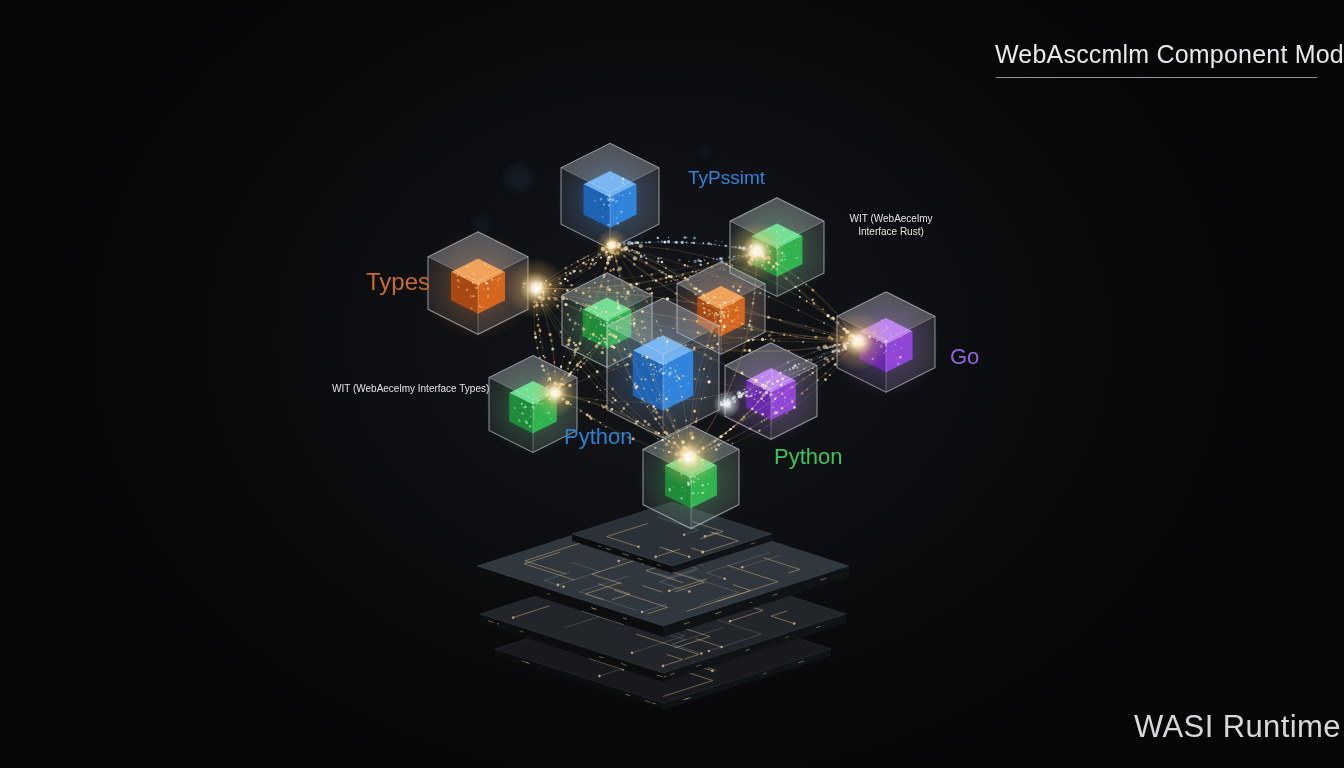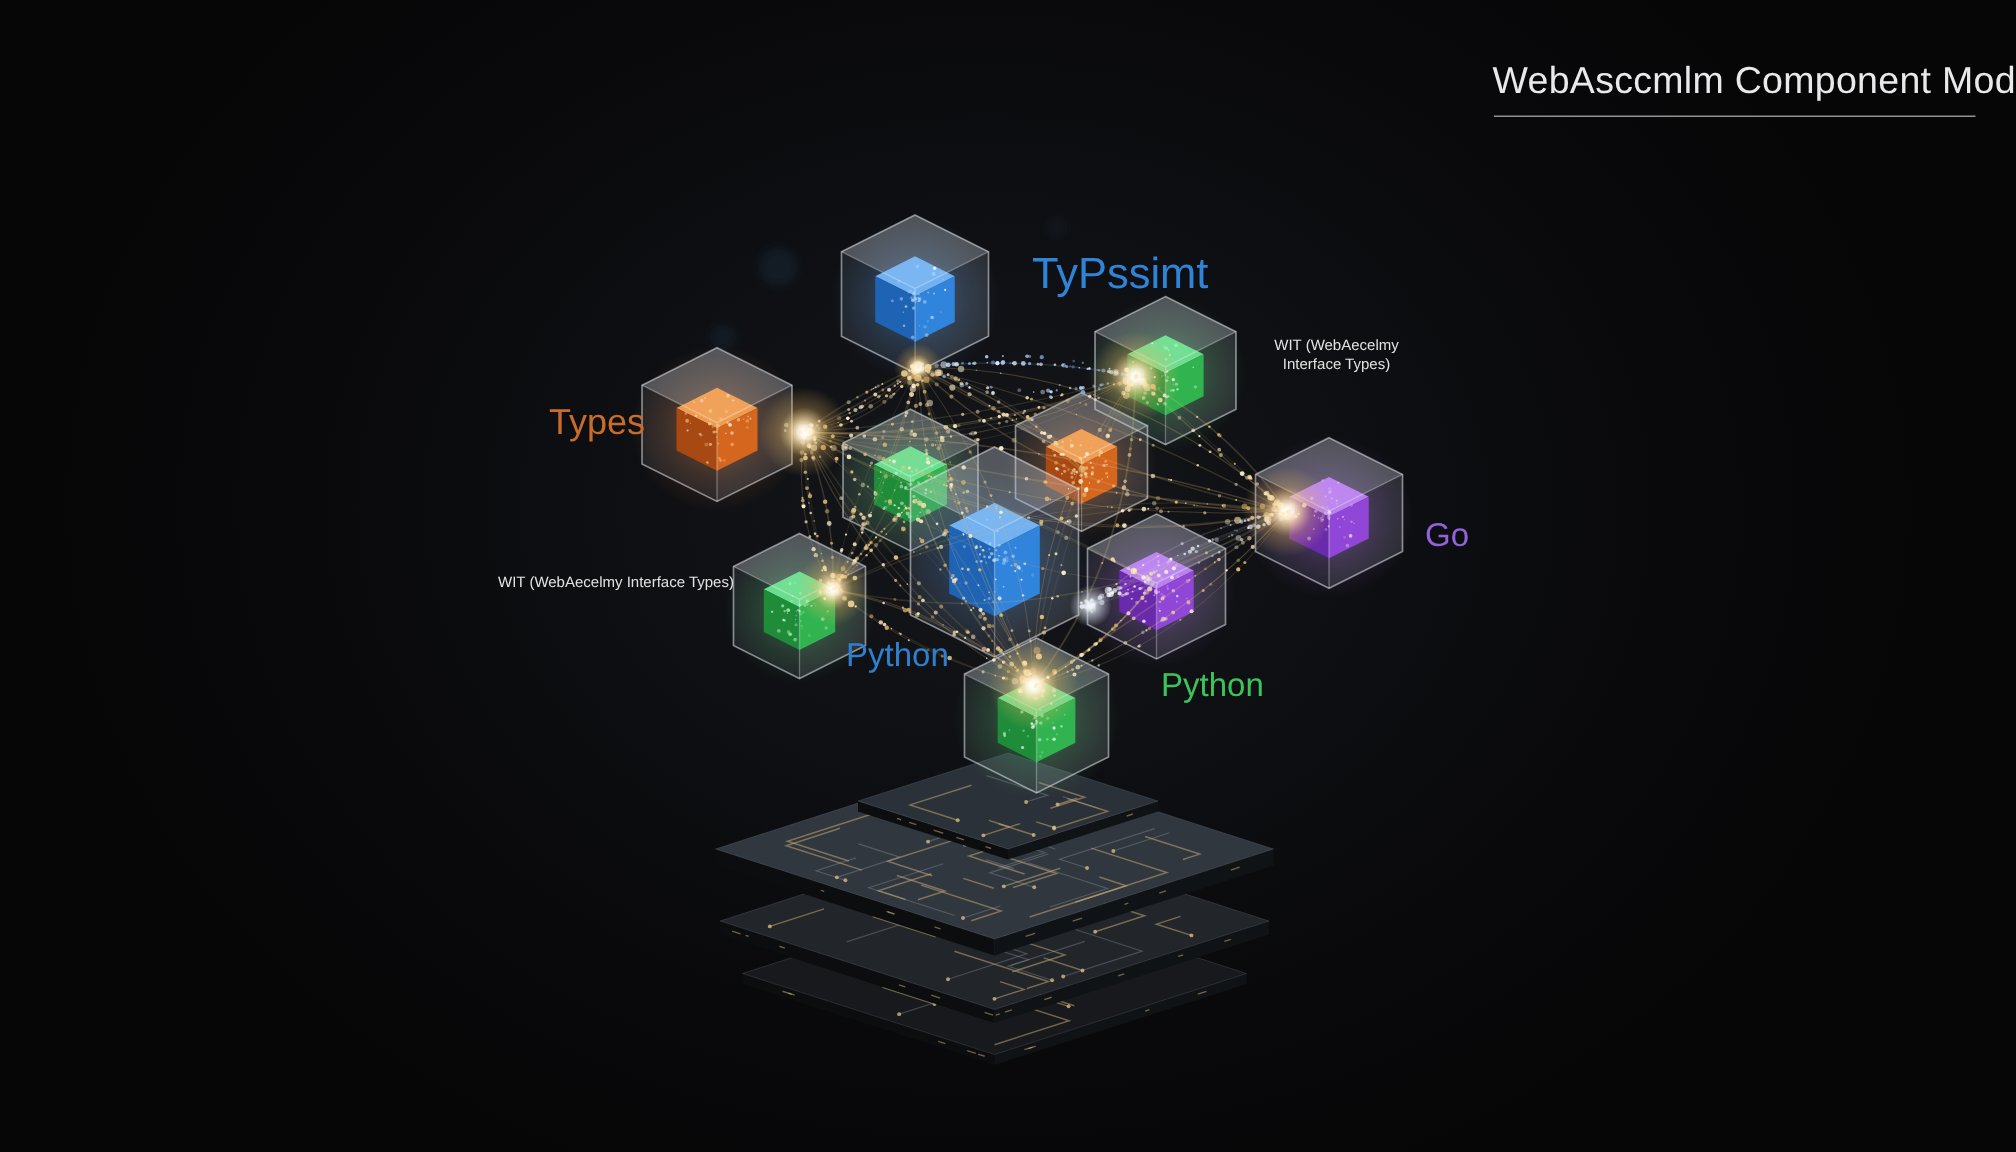--- a/index.html
+++ b/index.html
@@ -1900,26 +1900,27 @@
         <circle cx="727.0" cy="404.0" r="1.10" fill="#eef4fb" opacity="0.54"></circle>
         <circle cx="720.9" cy="401.9" r="1.02" fill="#eef4fb" opacity="0.77"></circle>
         <circle cx="723.7" cy="404.9" r="1.17" fill="#eef4fb" opacity="0.73"></circle>
         <circle cx="728.1" cy="403.9" r="1.56" fill="#eef4fb" opacity="0.43"></circle>
       </g>
     </svg>
 
   <div class="label title">WebAsccmlm Component Model</div>
   <div class="title-underline"></div>
 
-  <div class="label" style="left: 688px; top: 167px; color: rgb(47, 132, 216); font-size: 29px;">TyPssimt</div>
+  <div class="label" style="left: 688px; top: 167px; color: rgb(47, 132, 216); font-size: 19px;">TyPssimt</div>
 
-  <div class="label wit" style="left: 838px; top: 212px; color: rgb(226, 226, 226); font-size: 10px; margin-top: 12px;">
+  <div class="label wit" style="left: 838px; top: 212px; color: rgb(226, 226, 226); font-size: 10px;">
     <div>WIT (WebAecelmy</div>
-    <div>Interface Types)</div>
+    <div>Interface Rust)</div>
   </div>
 
   <div class="label" style="left: 366px; top: 268px; color: rgb(200, 108, 44); font-size: 24px;">Types</div>
   <div class="label" style="left: 950px; top: 344px; color: rgb(144, 100, 216); font-size: 22px;">Go</div>
   <div class="label" style="left: 332px; top: 383px; color: rgb(226, 226, 226); font-size: 10px;">WIT (WebAecelmy Interface Types)</div>
   <div class="label" style="left: 564px; top: 424px; color: rgb(46, 128, 207); font-size: 22px;">Python</div>
   <div class="label" style="left: 774px; top: 444px; color: rgb(60, 196, 92); font-size: 22px;">Python</div>
 
+  <div class="label wasi">WASI Runtime</div>
 </div>
 
 </body></html>

